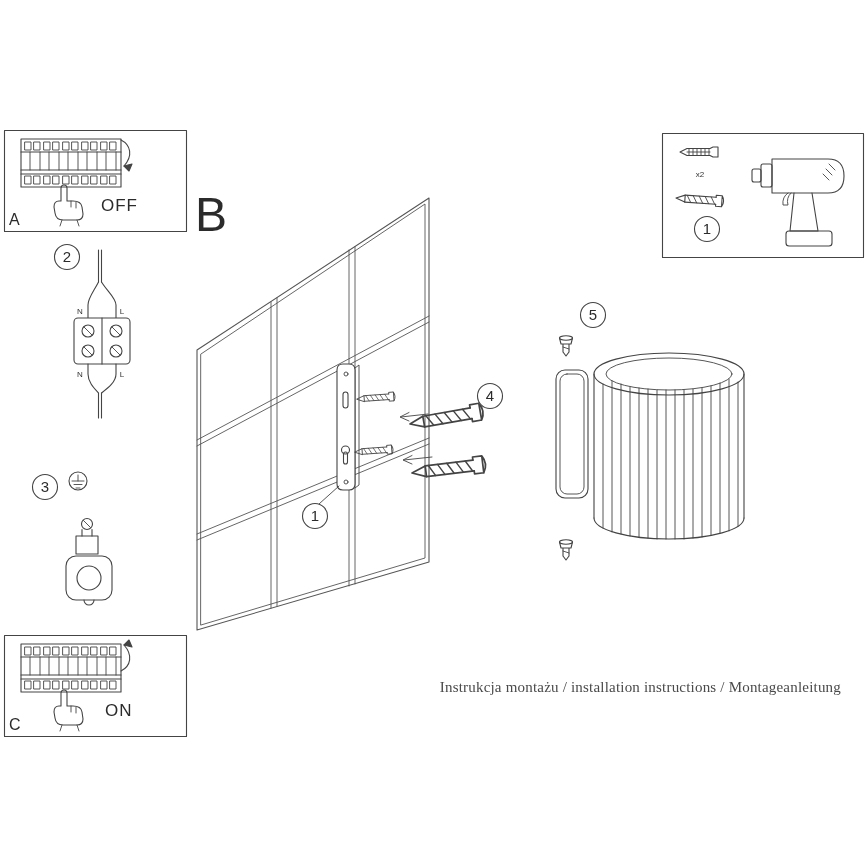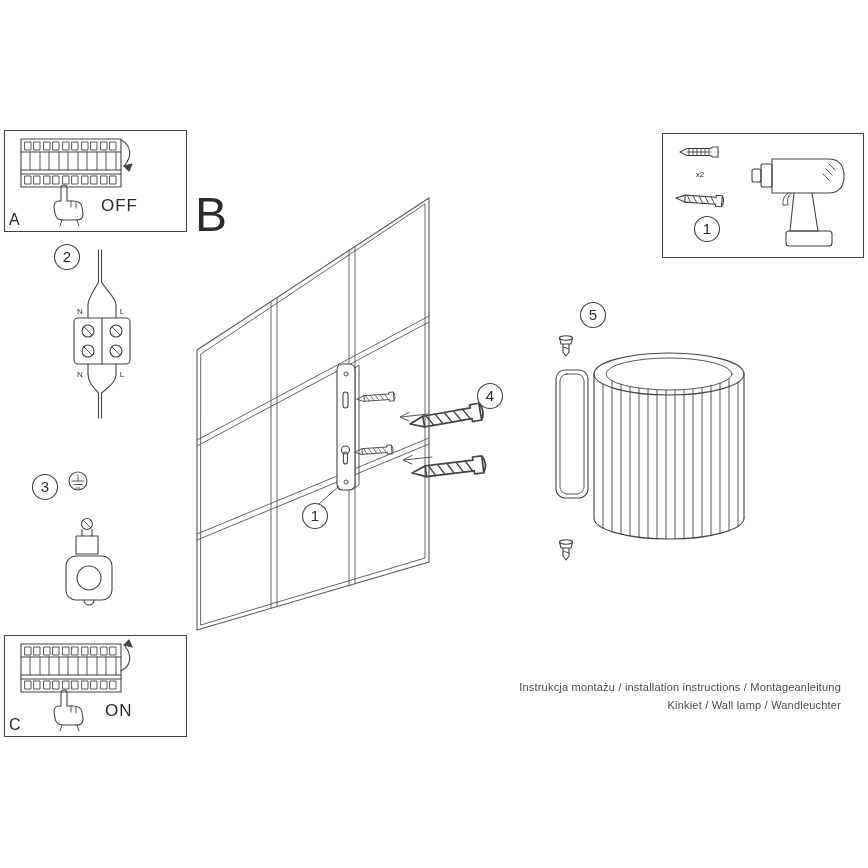--- a/index.html
+++ b/index.html
@@ -4,22 +4,22 @@
 <style>
   html,body{margin:0;padding:0;background:#fff;}
   .sheet{position:relative;width:868px;height:868px;background:#fff;overflow:hidden;
          font-family:"Liberation Sans",sans-serif;}
   svg{position:absolute;left:0;top:0;}
   .ln{fill:none;stroke:#444;stroke-width:1.1;stroke-linecap:round;stroke-linejoin:round;}
   .thin{stroke-width:0.9;}
   text{font-family:"Liberation Sans",sans-serif;fill:#2b2b2b;stroke:none;}
   .num{font-size:15px;text-anchor:middle;}
   .small-lab{font-size:8px;text-anchor:middle;fill:#333;}
-  .footer{position:absolute;right:27px;top:678px;text-align:right;
-          font-size:11px;line-height:18px;color:#4a4a4a;letter-spacing:0.2px;}
+  .footer{position:absolute;right:27px;top:678px;text-align:center;
+          font-size:15px;line-height:18px;color:#4a4a4a;letter-spacing:0.2px;font-family:Liberation Serif, serif;}
 </style>
 </head>
 <body>
 
 <div class="sheet">
 
 <svg width="868" height="868" viewBox="0 0 868 868">
   <defs>
     <g id="breaker">
       <rect x="0" y="0" width="100" height="48" fill="#fff"></rect>
@@ -188,16 +188,15 @@
       </g>
       <circle cx="707" cy="229" r="12.5" fill="#fff"></circle>
       <text class="num" x="707" y="234">1</text>
     </g>
 
   </g>
 </svg>
 
 <div class="footer">
   <div>Instrukcja montażu / installation instructions / Montageanleitung</div>
-  <div>Kinkiet / Wall lamp / Wandleuchter</div>
 </div>
 
 </div>
 
 </body></html>

